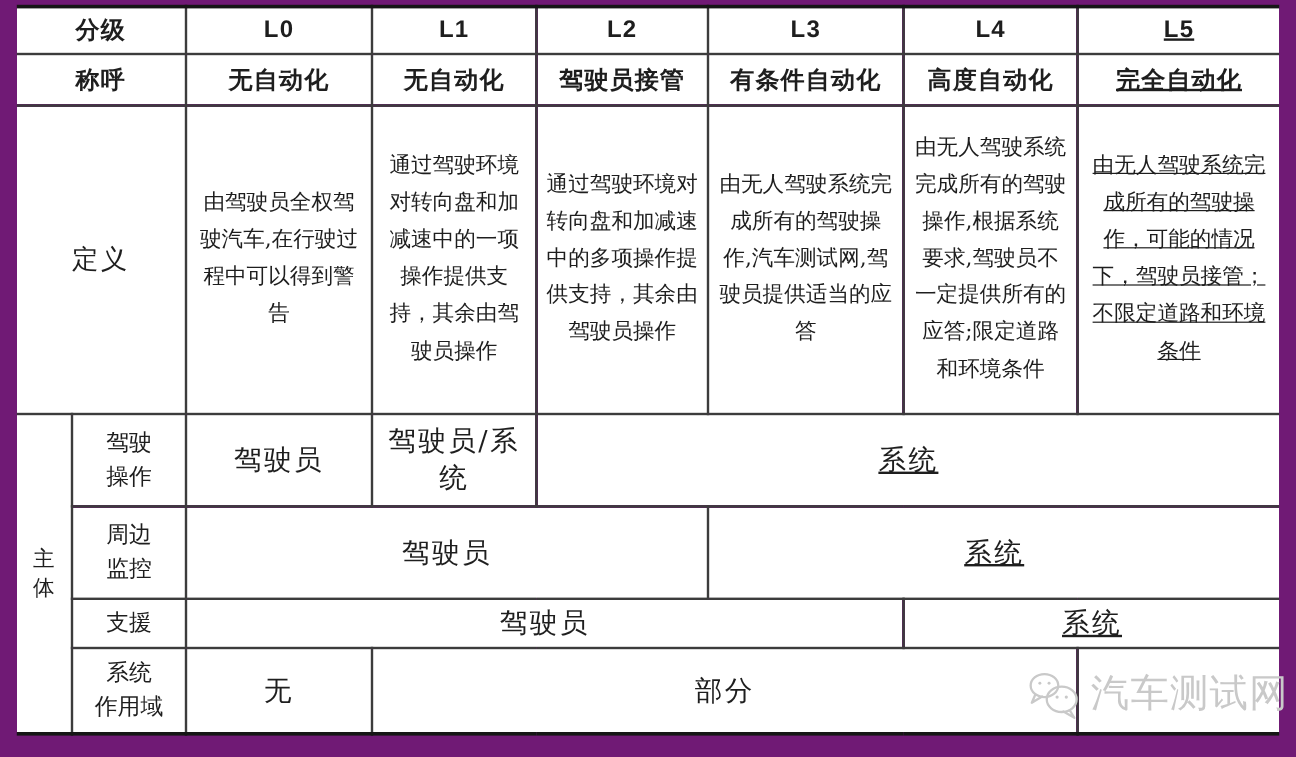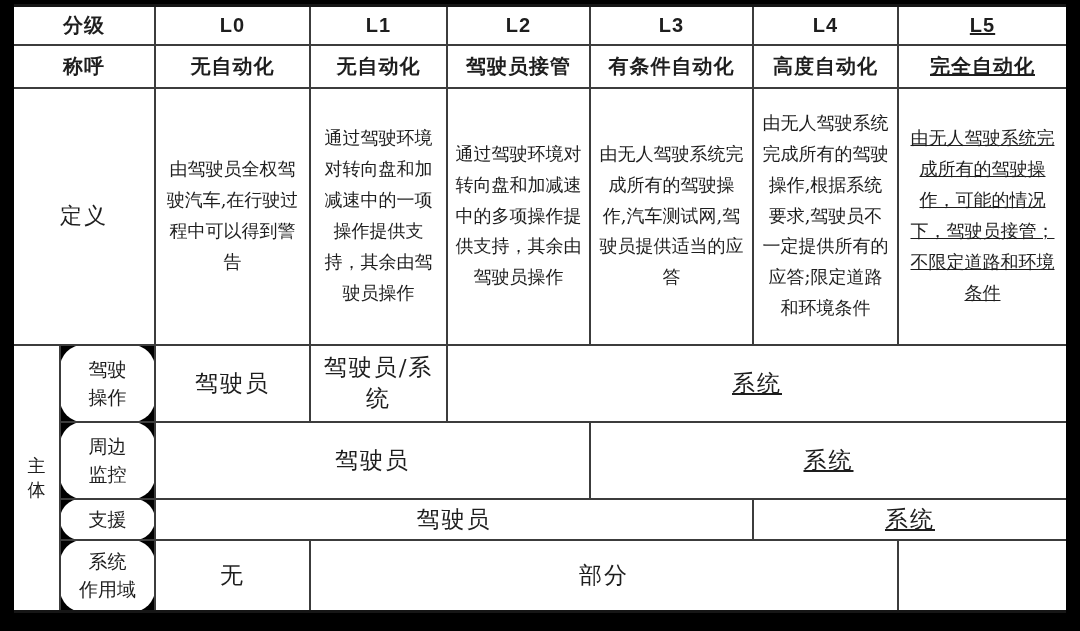--- a/index.html
+++ b/index.html
@@ -1,16 +1,16 @@
 <!DOCTYPE html>
 <html><head>
 <meta charset="utf-8">
 <style>
   html,body{margin:0;padding:0;background:#ffffff;}
-  .stage{position:relative;width:1080px;height:631px;background:#000000;overflow:hidden;}
+  .stage{position:relative;width:1080px;height:631px;background:#701a75;overflow:hidden;}
 
   table.grid{
     position:absolute;left:14px;top:4px;width:1052px;
     border-collapse:collapse;table-layout:fixed;
     border-top:3px solid #161616;border-bottom:3px solid #161616;
     color:#1e1e1e;
   }
   table.grid td{
     border:2px solid #3c3c3c;
     padding:2px 6px;
@@ -18,21 +18,21 @@
     overflow:hidden;background:#ffffff;
   }
   .edge-l{border-left:none !important;}
   .edge-r{border-right:none !important;text-decoration:underline;}
 
   tr.r1{height:39px;} tr.r2{height:43px;} tr.r3{height:257px;}
   tr.r4{height:77px;} tr.r5{height:77px;} tr.r6{height:41px;} tr.r7{height:72px;}
 
   .hdr{font-family:"Liberation Sans",sans-serif;font-weight:bold;font-size:20px;letter-spacing:1px;}
   .lbl{font-family:"DejaVu Serif",serif;font-size:22px;letter-spacing:2px;}
-  .lbl2{font-family:"DejaVu Serif",serif;font-size:19px;line-height:1.5;padding:2px 2px;border-radius:23px;}
+  .lbl2{font-family:"DejaVu Serif",serif;font-size:19px;line-height:1.5;padding:2px 2px;}
   .val{font-family:"DejaVu Serif",serif;font-size:23px;letter-spacing:2px;}
   .subject{font-size:18px;padding:2px 1px;letter-spacing:0;}
   .def{
     font-family:"DejaVu Serif",serif;font-size:18px;line-height:1.72;
     text-align:justify;text-justify:inter-character;padding:6px 7px;
   }
 
   .watermark{
     position:absolute;left:856px;top:552px;width:214px;height:52px;
     display:flex;align-items:center;gap:7px;pointer-events:none;
@@ -123,14 +123,27 @@
           <div>系统</div>
           <div>作用域</div>
         </td>
         <td class="val">无</td>
         <td colspan="4" class="val">部分</td>
         <td class="val edge-r"></td>
       </tr>
     </tbody>
   </table>
 
+  <div class="watermark">
+    <svg class="wm-icon" width="46" height="46" viewBox="0 0 48 48" fill="none" stroke="#c9c9c9" stroke-width="2" stroke-linecap="round" stroke-linejoin="round">
+      <ellipse cx="15" cy="17" rx="12" ry="10"></ellipse>
+      <path d="M7 25 L4 32 L13 26.5"></path>
+      <circle cx="11" cy="15" r="1.3" fill="#c9c9c9" stroke="none"></circle>
+      <circle cx="19" cy="15" r="1.3" fill="#c9c9c9" stroke="none"></circle>
+      <ellipse cx="30" cy="29" rx="13" ry="11"></ellipse>
+      <circle cx="26" cy="27" r="1.4" fill="#c9c9c9" stroke="none"></circle>
+      <circle cx="34" cy="27" r="1.4" fill="#c9c9c9" stroke="none"></circle>
+      <path d="M37 38.5 L41 45 L31.5 39.5"></path>
+    </svg>
+    <span class="wm-text">汽车测试网</span>
+  </div>
 
 </div>
 
 </body></html>

